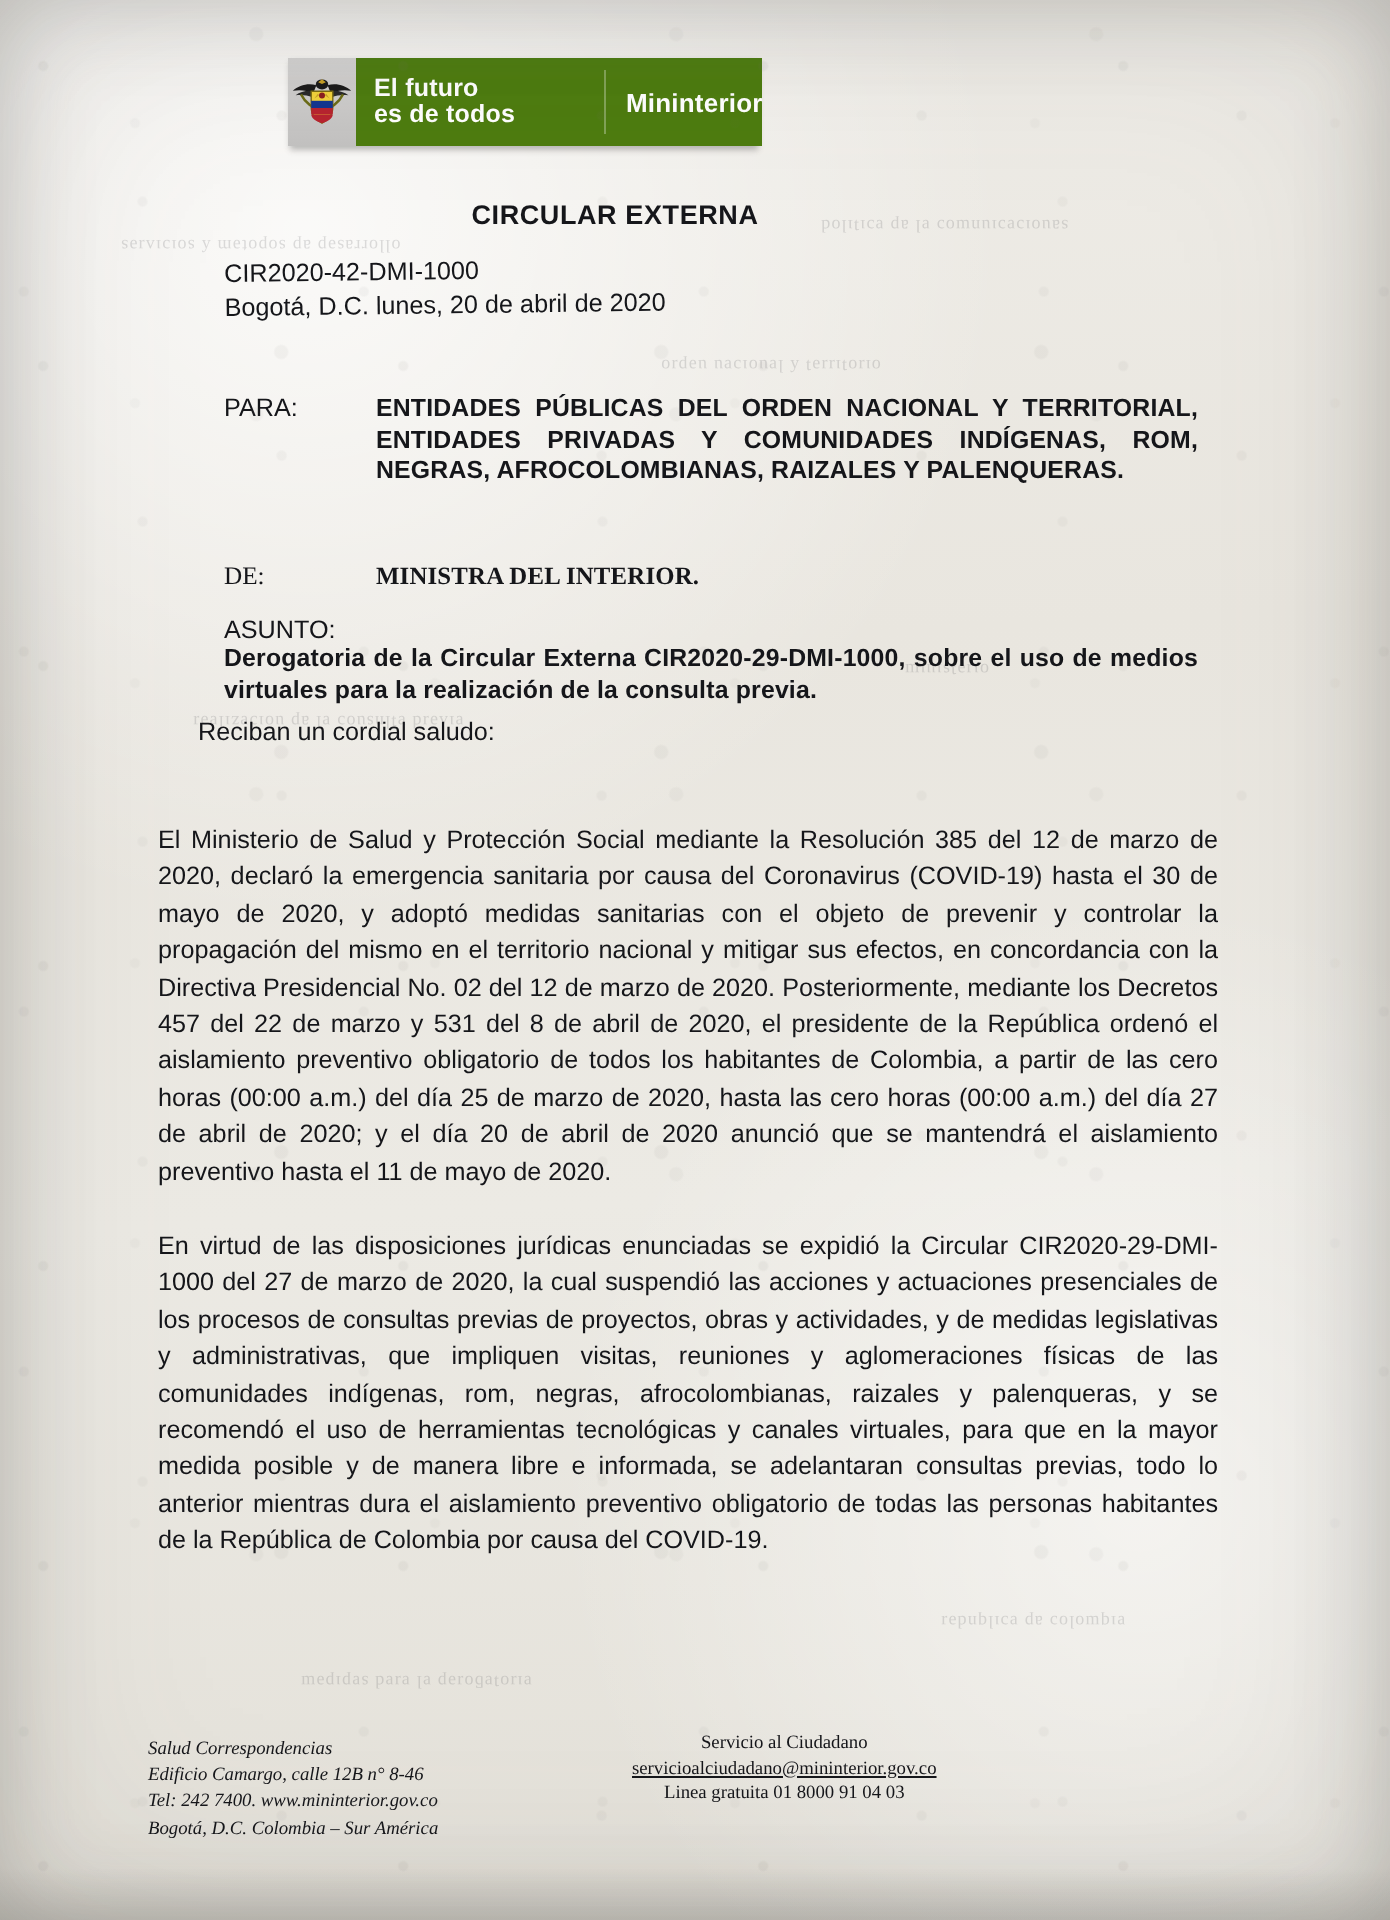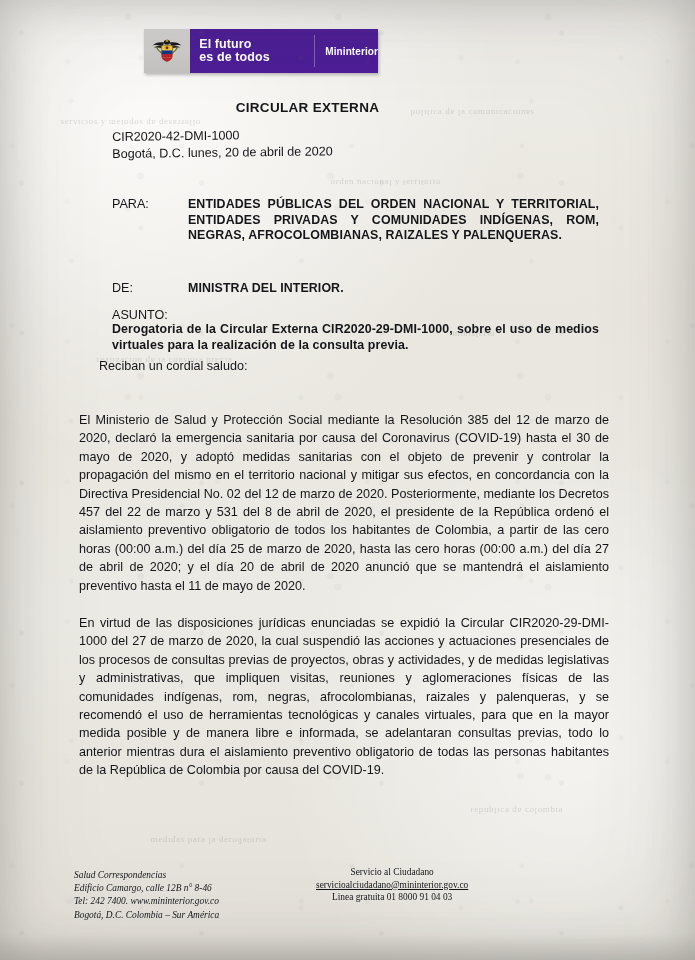--- a/index.html
+++ b/index.html
@@ -79,21 +79,21 @@
   }
   #crest-box {
     width: 52px;
     background: linear-gradient(180deg, #d4d3d2 0%, #c3c2c1 100%);
     display: flex;
     align-items: center;
     justify-content: center;
   }
   #brand-box {
     flex: 1;
-    background: #4c1d95;
+    background: #4d7c0f;
     display: flex;
     align-items: center;
     position: relative;
   }
   #brand-box::after {
     content: "";
     position: absolute;
     left: 124px; top: 6px; bottom: 6px;
     width: 1px;
     background: rgba(255,255,255,.30);
@@ -102,21 +102,21 @@
     color: #fff;
     font-size: 12.5px;
     font-weight: bold;
     line-height: 13px;
     padding-left: 9px;
     letter-spacing: .1px;
     width: 112px;
   }
   #minbrand {
     color: #fff;
-    font-size: 10px;
+    font-size: 13px;
     font-weight: bold;
     padding-left: 14px;
     letter-spacing: .1px;
   }
 
   
   #circular-title {
     position: absolute;
     left: 0; right: 0;
     top: 100px;
@@ -151,21 +151,21 @@
   .fieldvalue {
     flex: 1;
     font-size: 12.4px;
     font-weight: bold;
     line-height: 15.5px;
     text-align: justify;
     text-justify: inter-word;
     letter-spacing: .1px;
   }
   #row-para  { top: 197px; }
-  #row-de    { top: 281px; }
+  #row-de    { top: 281px; font-family: Liberation Serif, serif; }
   #row-asunto{ top: 308px; flex-direction: column; }
   #row-para .fieldvalue { text-align-last: left; }
 
   #salutation {
     position: absolute;
     left: 99px;
     top: 359px;
     font-size: 12.6px;
   }
 

